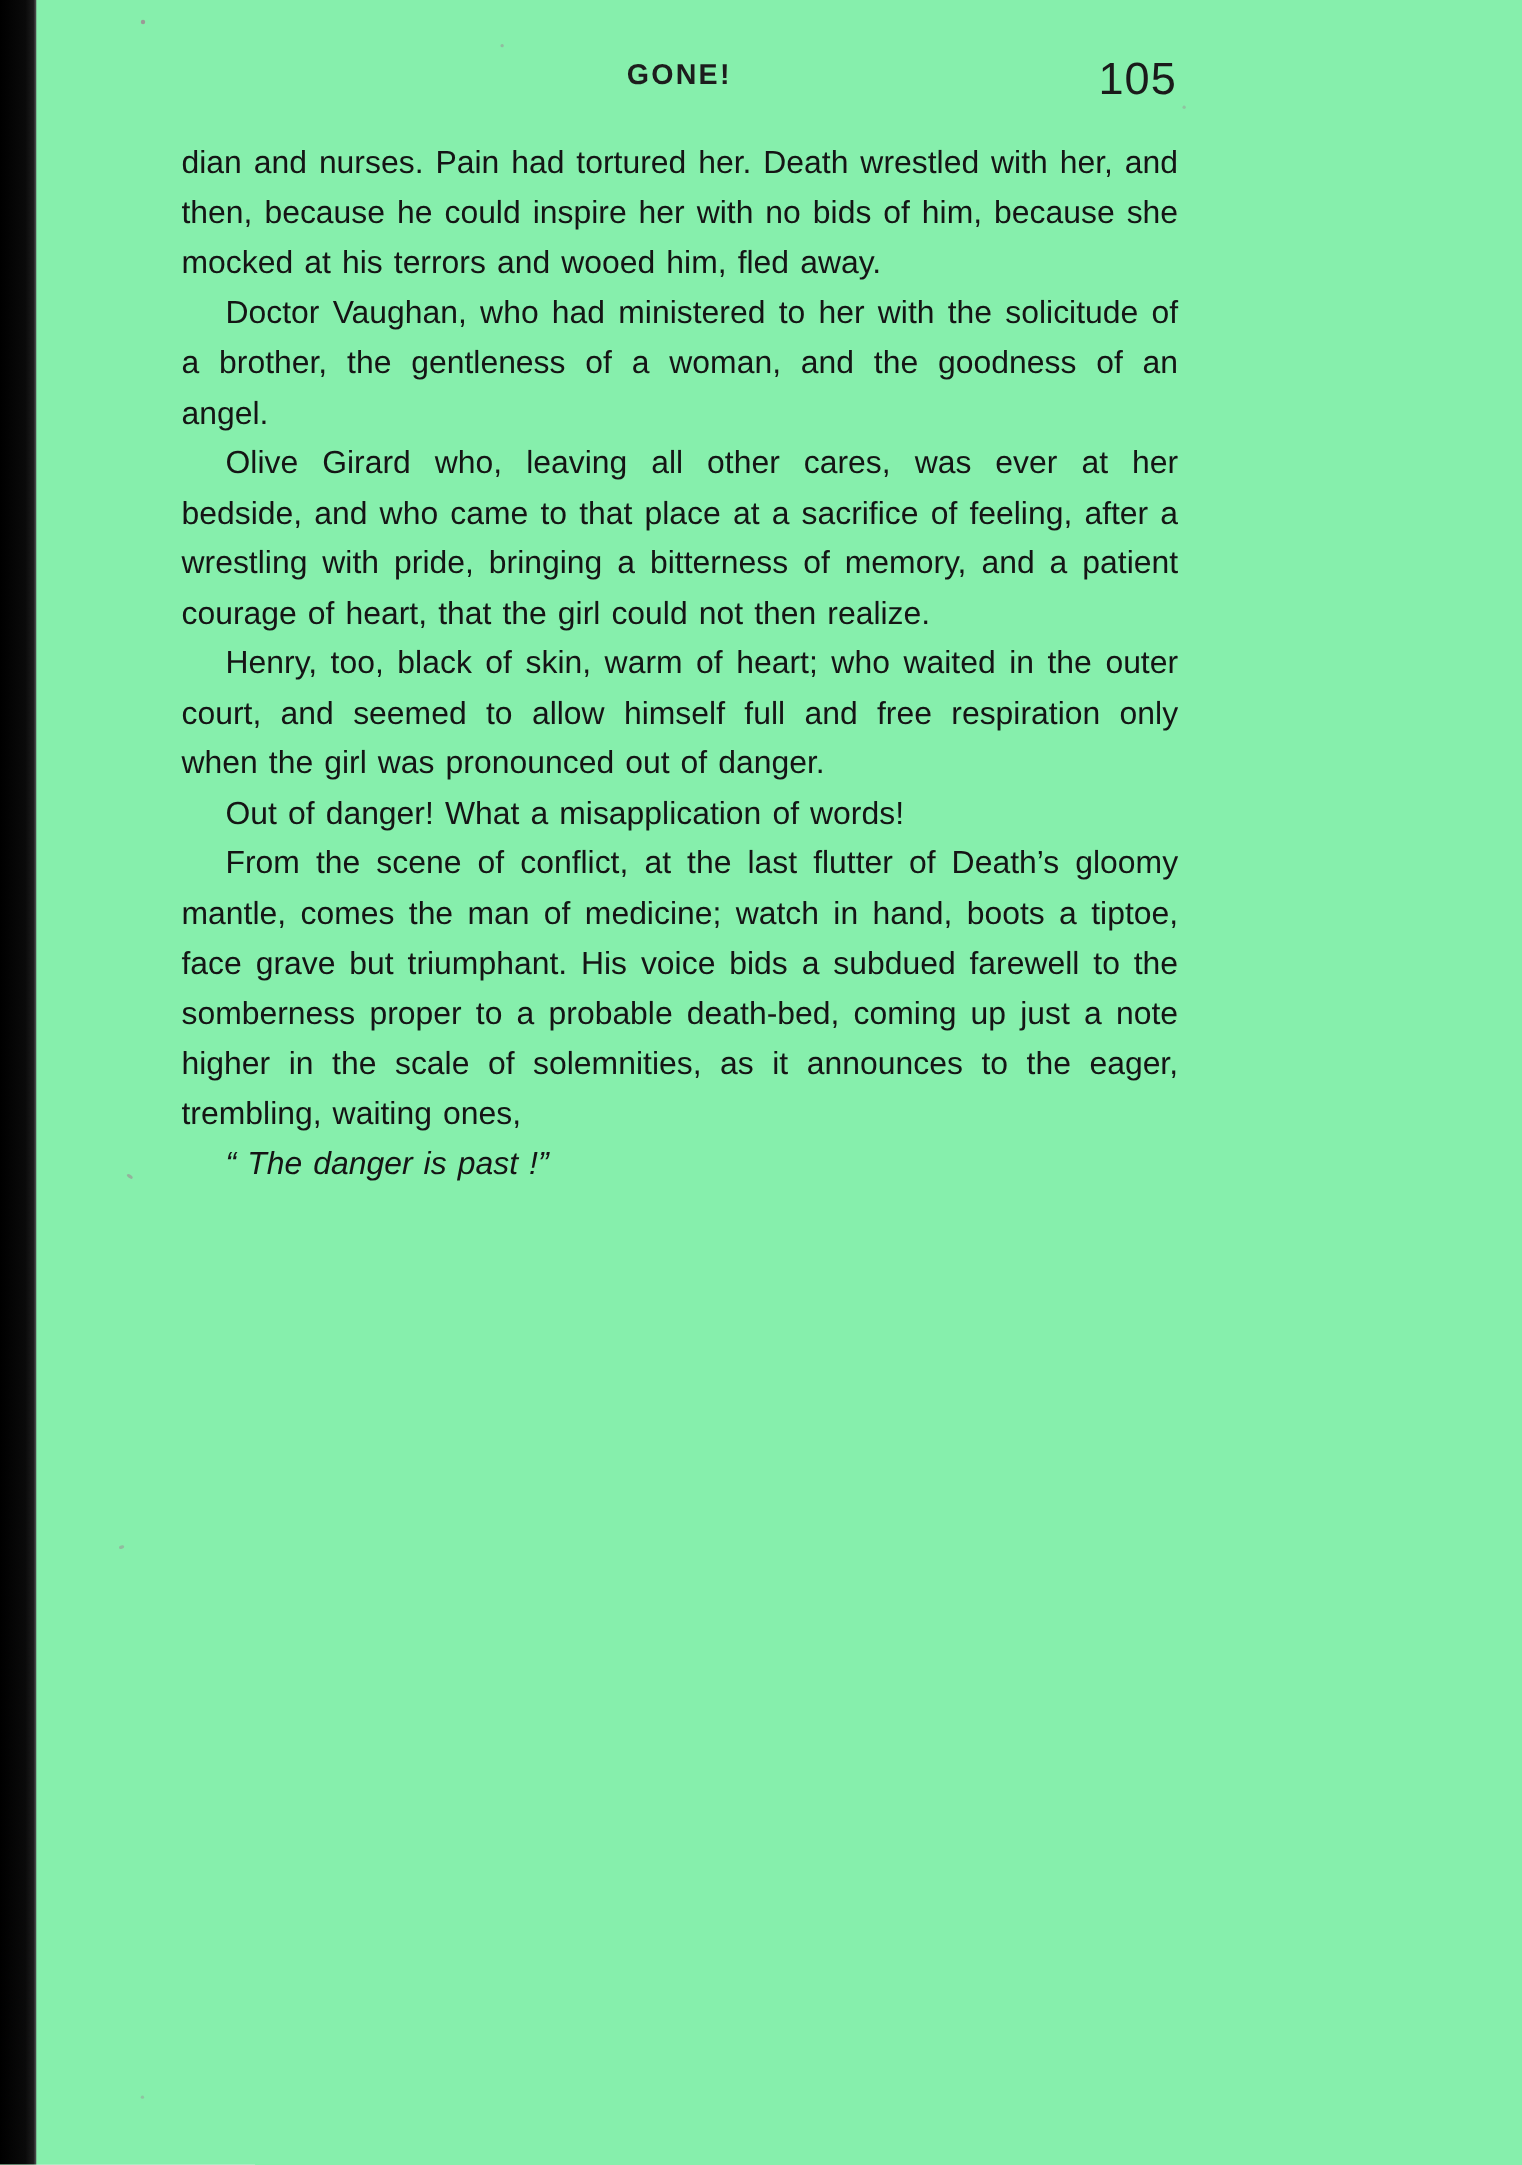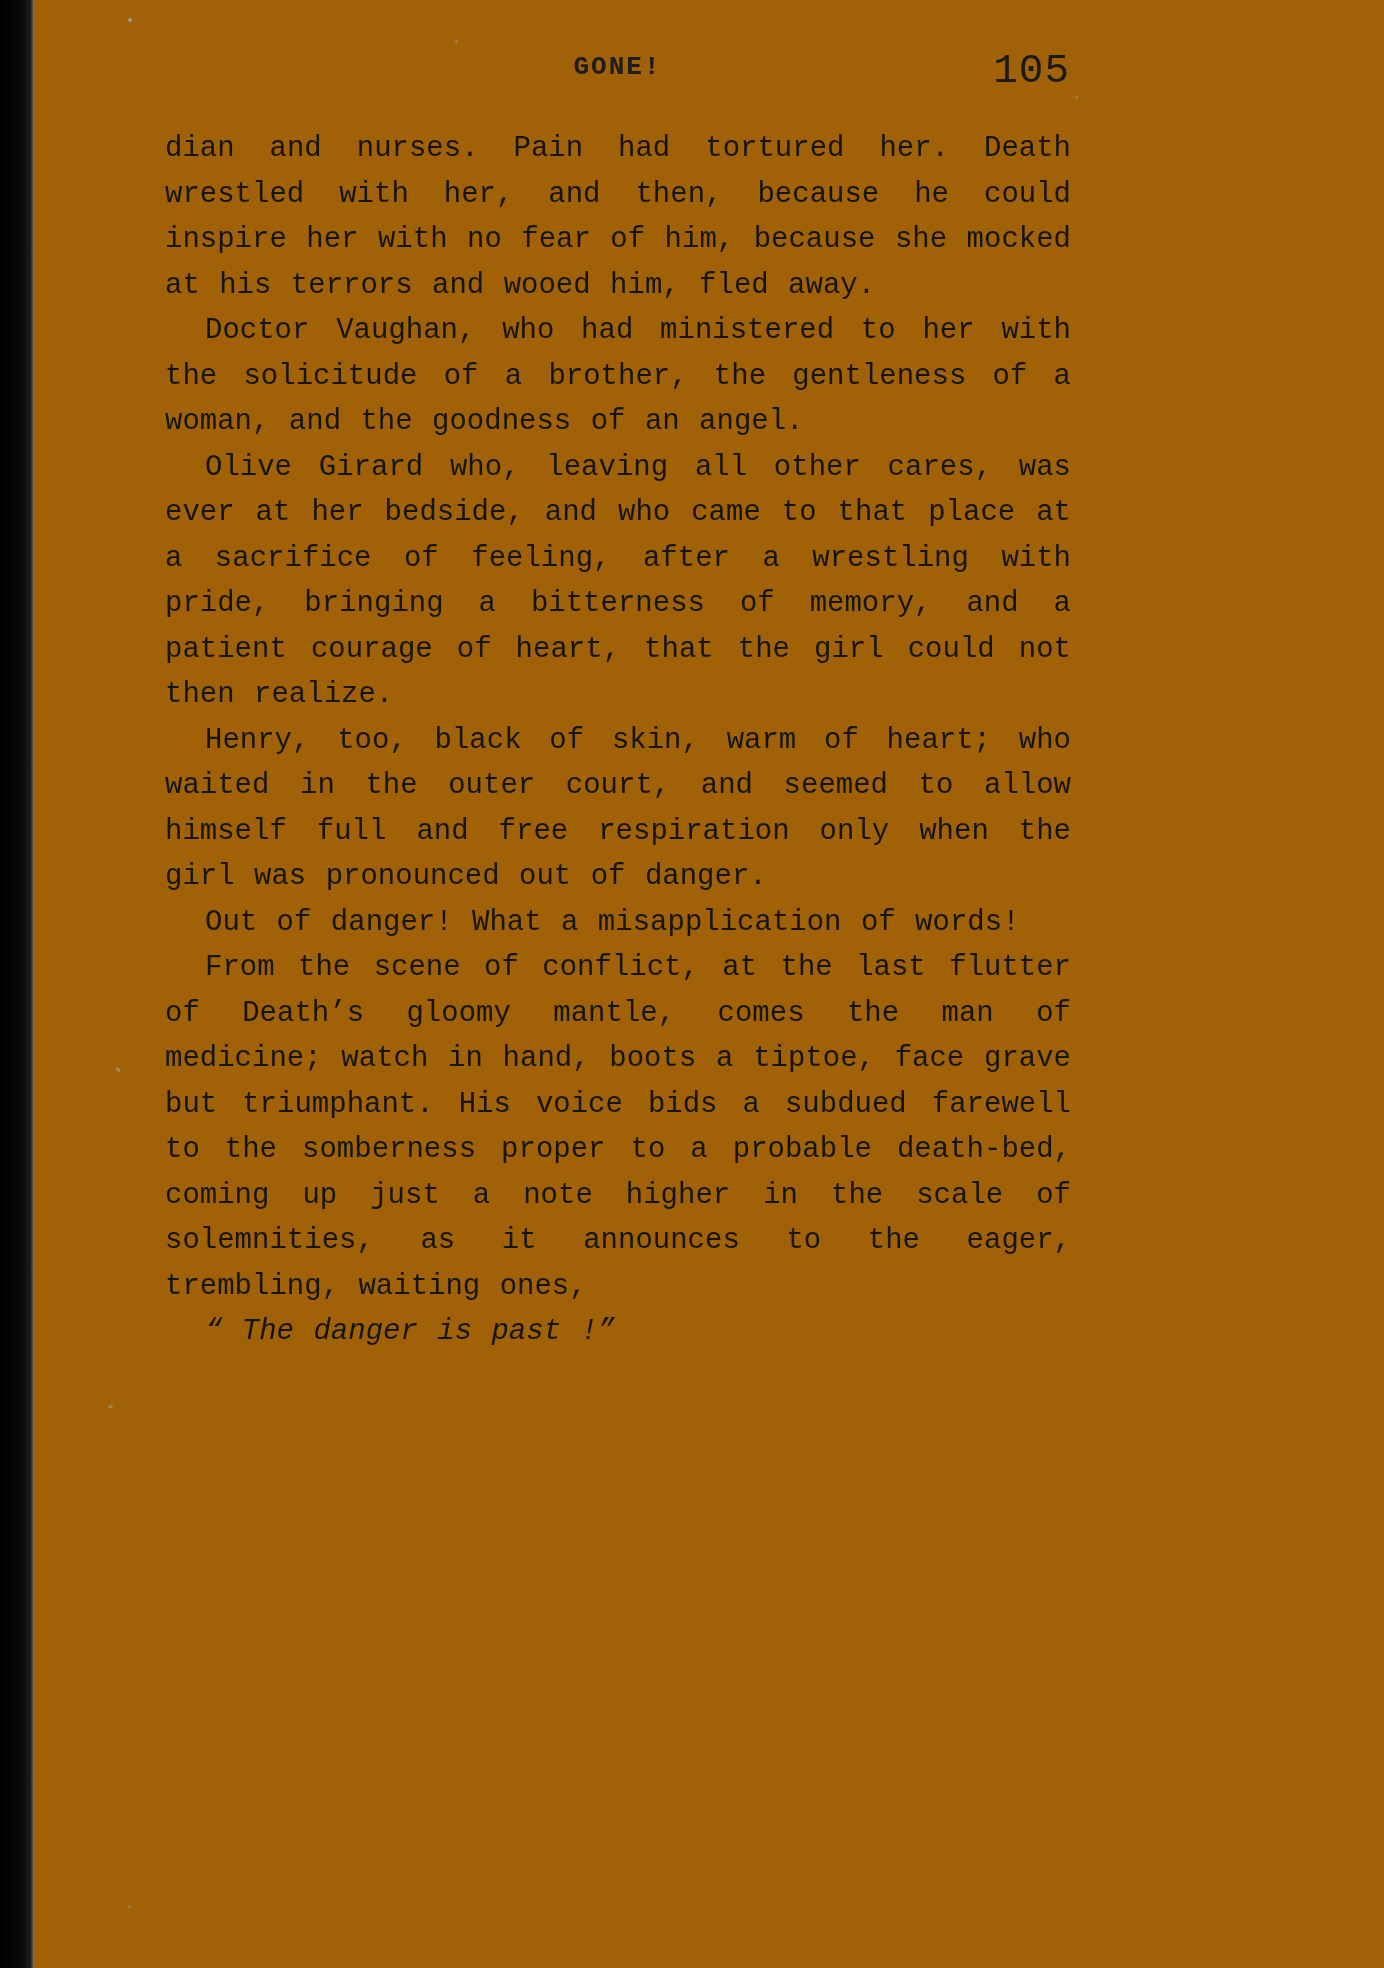--- a/index.html
+++ b/index.html
@@ -4,23 +4,23 @@
 <style>
   html, body {
     margin: 0;
     padding: 0;
     background: #e8e8e6;
   }
   .page {
     position: relative;
     width: 1384px;
     height: 1968px;
-    background: #a16207;
+    background: #86efac;
     overflow: hidden;
-    font-family: Liberation Mono, monospace;
+    font-family: Liberation Sans, sans-serif;
     color: #161616;
   }
   .scan-bar {
     position: absolute;
     left: 0;
     top: 0;
     width: 33px;
     height: 100%;
     background: linear-gradient(90deg, #000 0%, #0a0a0a 70%, #1c1c1c 92%, #555 100%);
   }
@@ -95,21 +95,21 @@
   <div class="speck s4"></div>
   <div class="speck s5"></div>
   <div class="speck s6"></div>
 
   <div class="running-header">
     <span class="running-title">GONE!</span>
     <span class="page-number">105</span>
   </div>
 
   <div class="content">
-    <p class="no-indent">dian and nurses.  Pain had tortured her.  Death wrestled with her, and then, because he could inspire her with no fear of him, because she mocked at his terrors and wooed him, fled away.</p>
+    <p class="no-indent">dian and nurses.  Pain had tortured her.  Death wrestled with her, and then, because he could inspire her with no bids of him, because she mocked at his terrors and wooed him, fled away.</p>
     <p>Doctor Vaughan, who had ministered to her with the solicitude of a brother, the gentleness of a woman, and the goodness of an angel.</p>
     <p>Olive Girard who, leaving all other cares, was ever at her bedside, and who came to that place at a sacrifice of feeling, after a wrestling with pride, bringing a bitterness of memory, and a patient courage of heart, that the girl could not then realize.</p>
     <p>Henry, too, black of skin, warm of heart; who waited in the outer court, and seemed to allow himself full and free respiration only when the girl was pronounced out of danger.</p>
     <p>Out of danger!  What a misapplication of words!</p>
     <p>From the scene of conflict, at the last flutter of Death’s gloomy mantle, comes the man of medicine; watch in hand, boots a tiptoe, face grave but triumphant.  His voice bids a subdued farewell to the somberness proper to a probable death-bed, coming up just a note higher in the scale of solemnities, as it announces to the eager, trembling, waiting ones,</p>
     <p class="italic-line">“ The danger is past !”</p>
   </div>
 
 </div>
 

